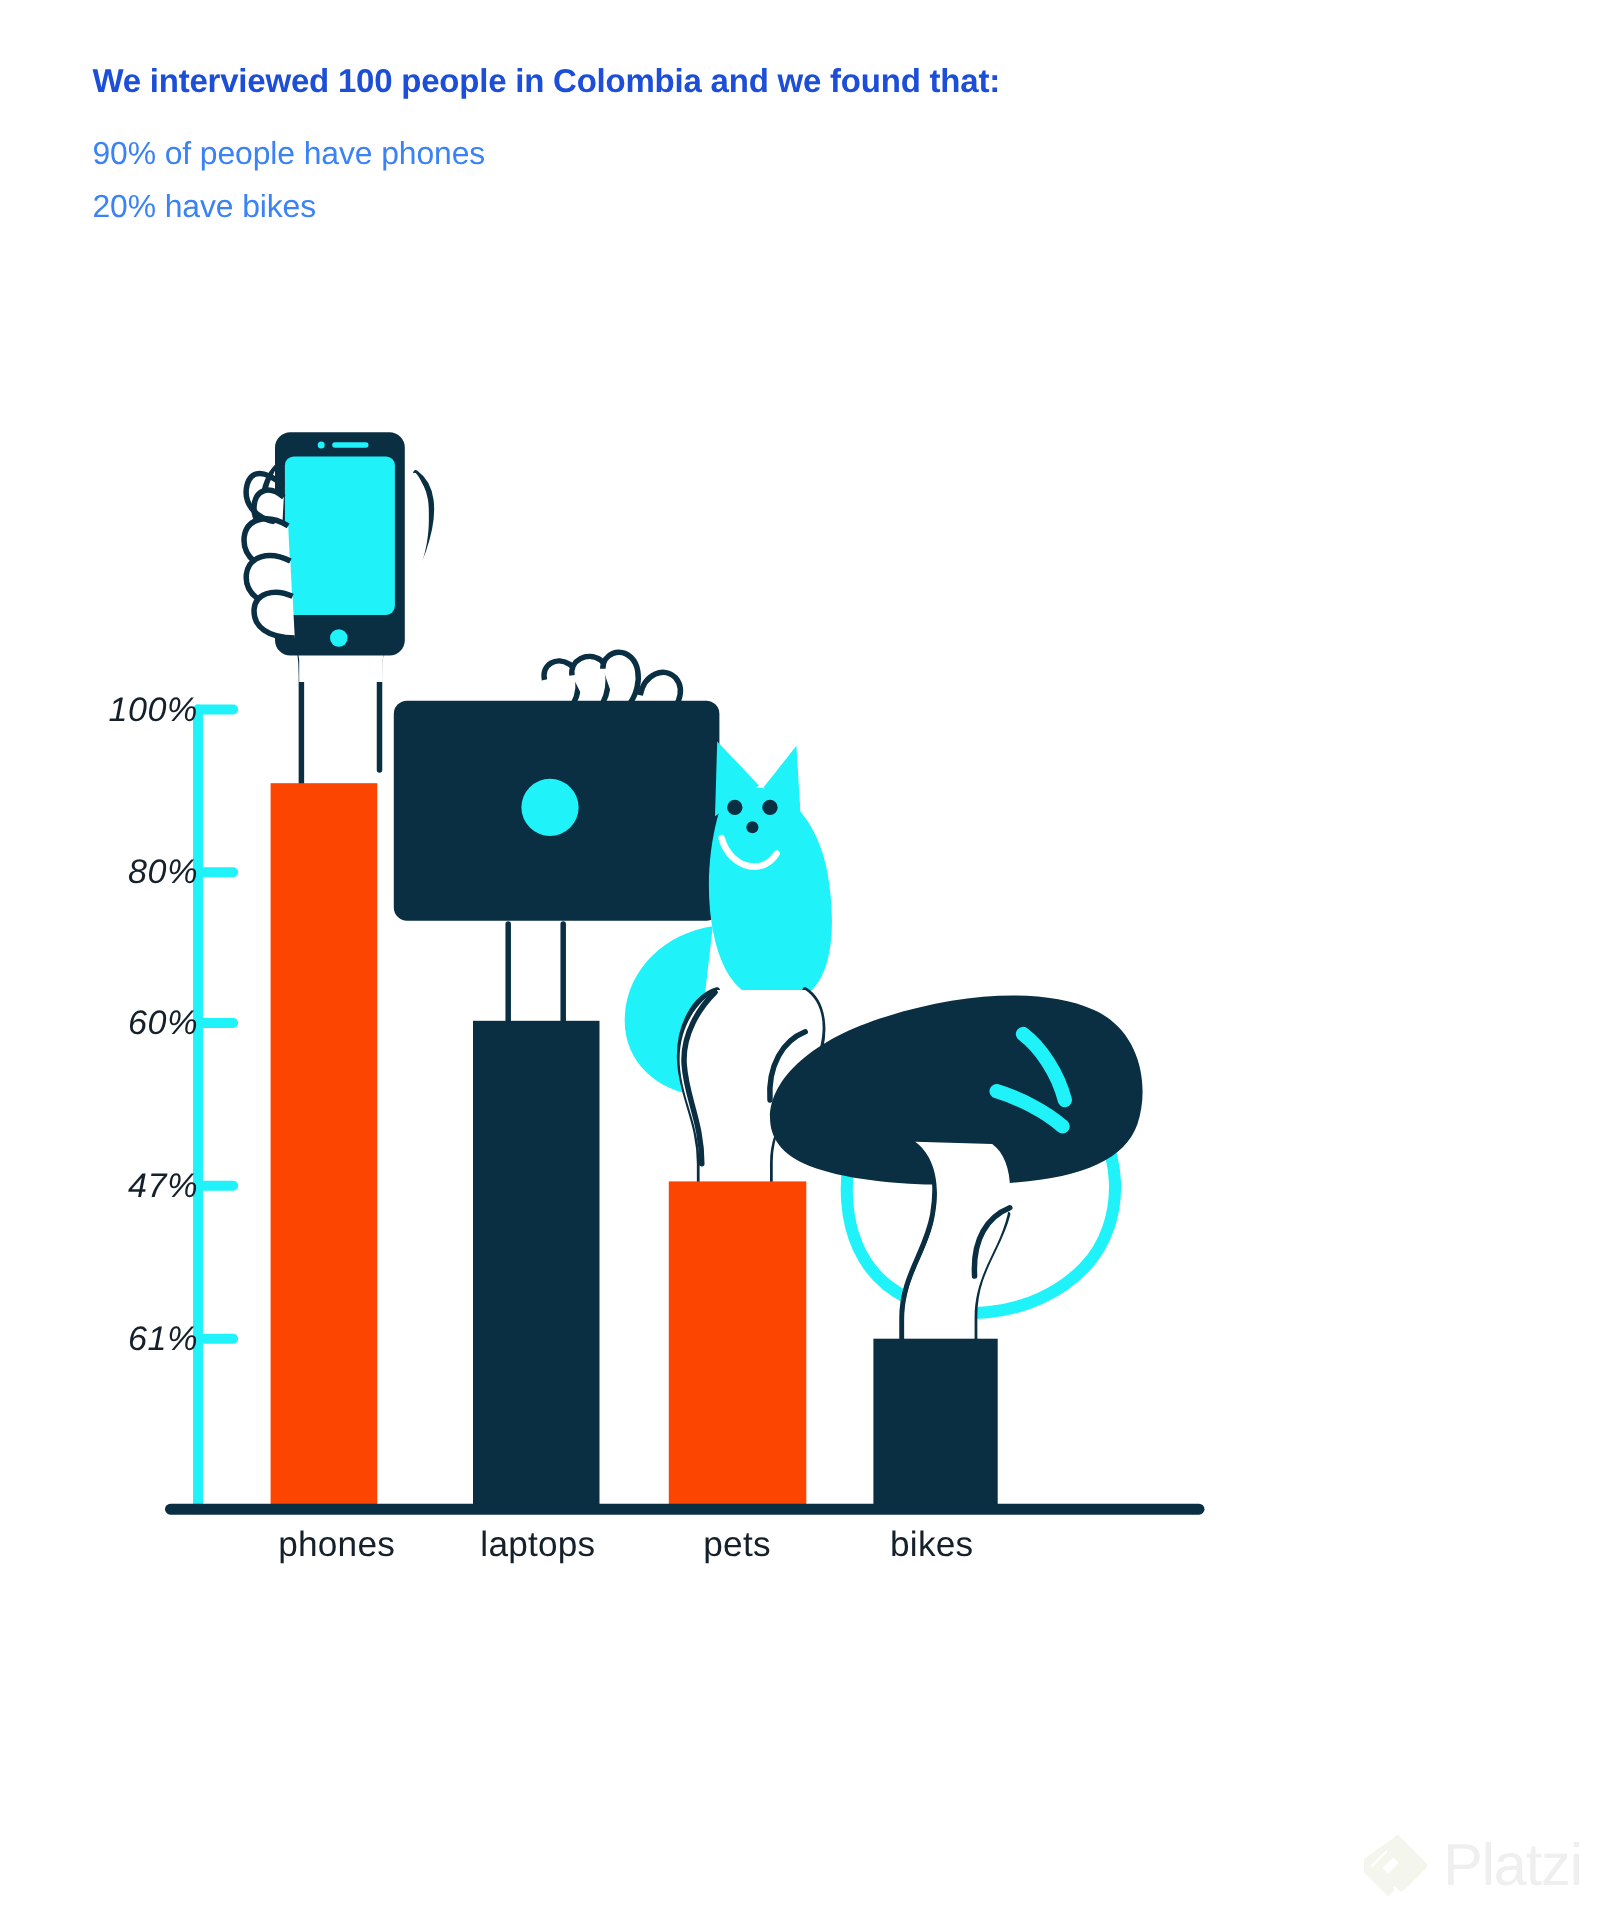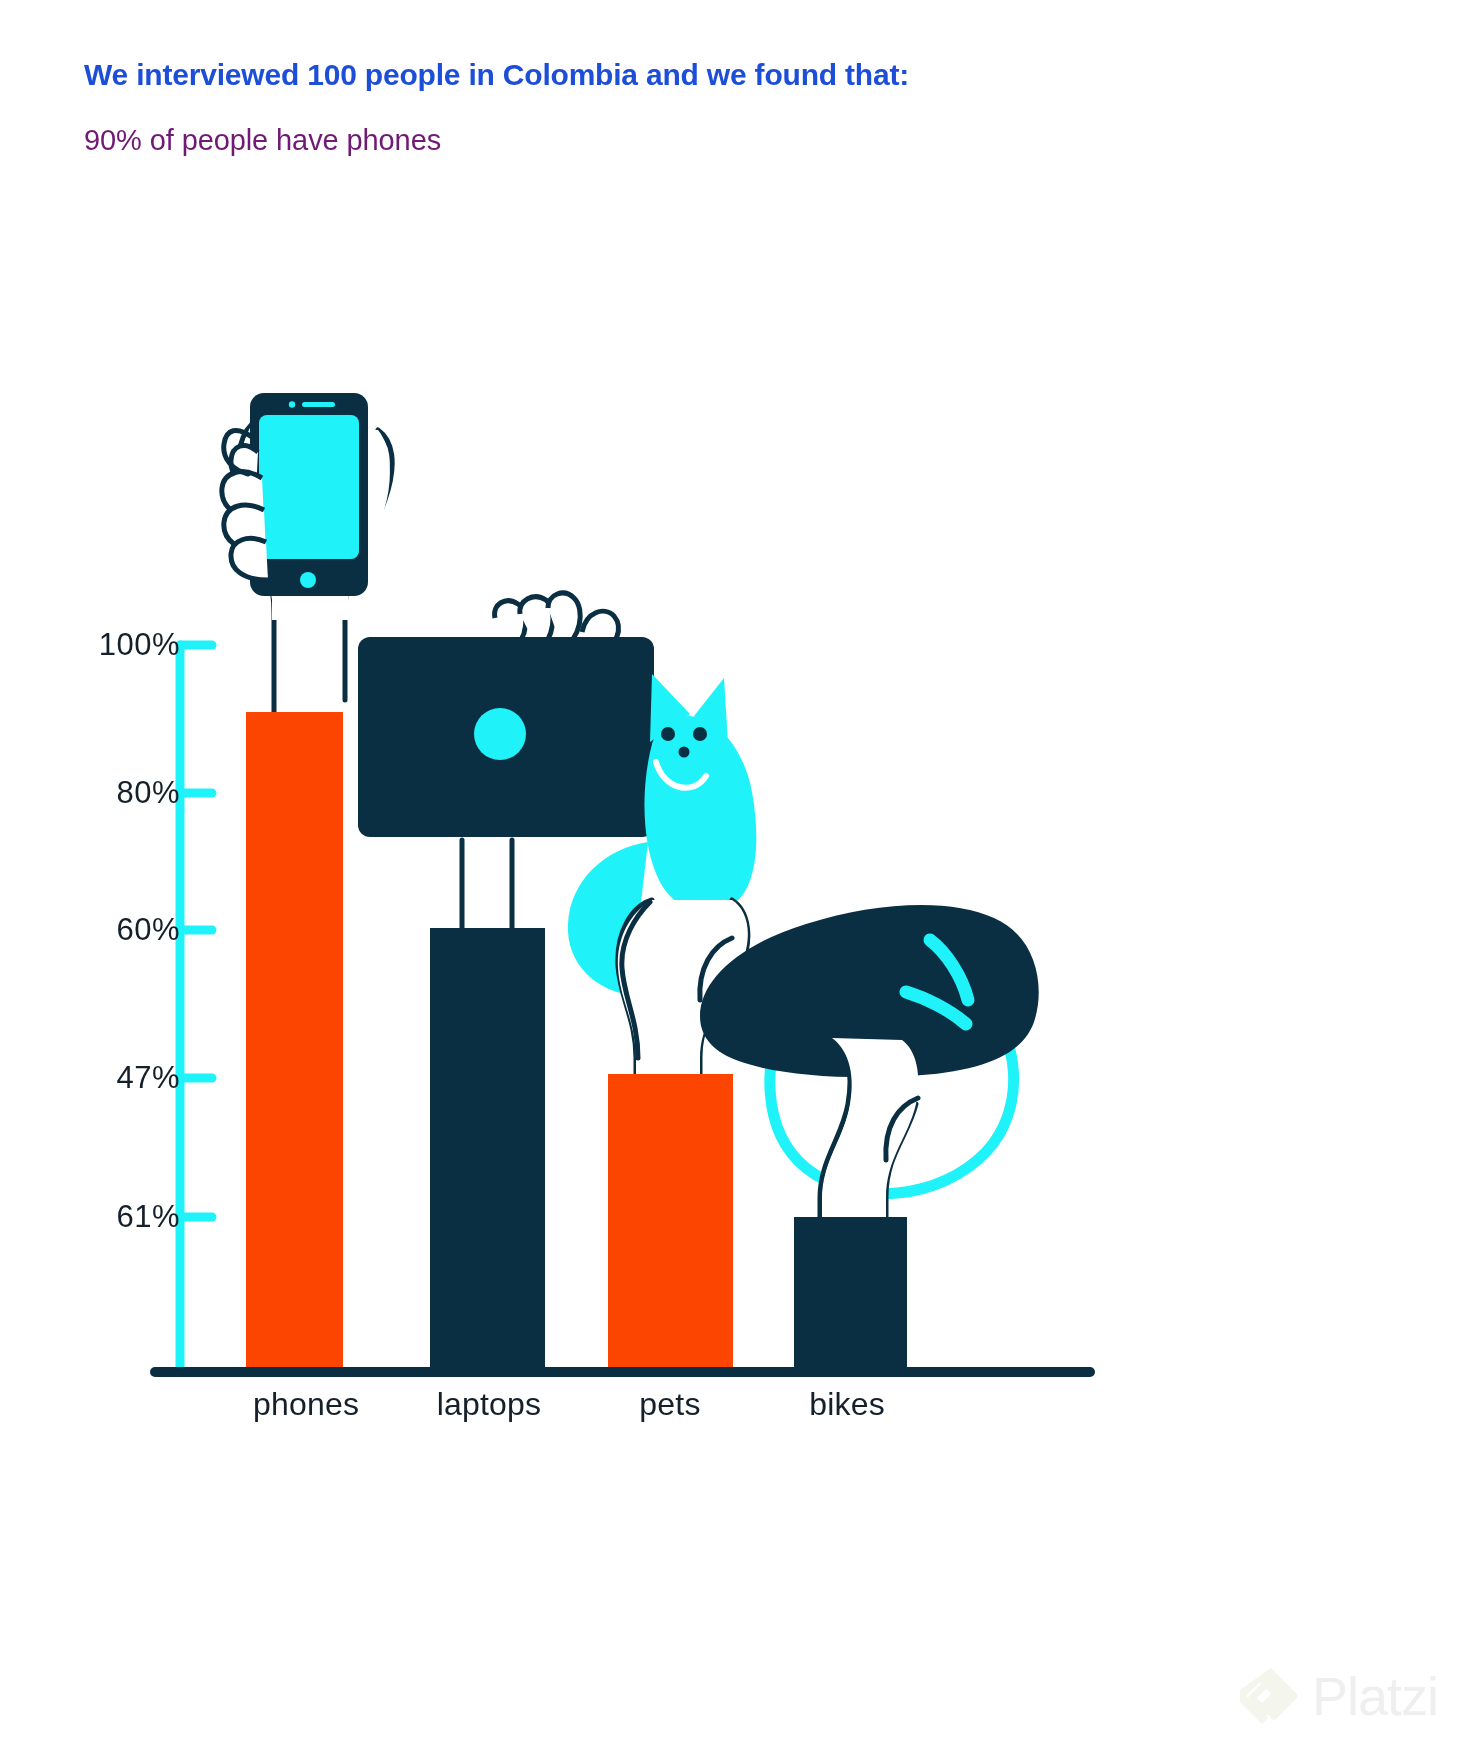--- a/index.html
+++ b/index.html
@@ -22,21 +22,21 @@
     color: #1d4ed8;
     letter-spacing: -0.2px;
     line-height: 1.25;
     white-space: nowrap;
   }
 
   #bullet-list { margin-top: 22px; }
 
   .bullet-line {
     font-size: 29px;
-    color: #701a75;
+    color: #3b82f6;
     line-height: 1.66;
     font-weight: 400;
     letter-spacing: -0.1px;
   }
 
   
   #plot {
     position: absolute;
     left: 0; top: 0;
     width: 1476px; height: 1755px;
@@ -48,21 +48,21 @@
   .ytick-label {
     position: absolute;
     right: 0;
     width: 120px;
     text-align: right;
     font-size: 31px;
     color: #15202b;
     letter-spacing: 0.5px;
     transform: translateY(-50%);
   }
-  #ytick-labels { position: absolute; left: 60px; top: 0; width: 120px; height: 1393px; }
+  #ytick-labels { position: absolute; left: 60px; top: 0; width: 120px; height: 1393px; font-style: italic; }
 
   .xtick-label {
     position: absolute;
     font-size: 32px;
     color: #15202b;
     text-align: right;
     transform: translateX(-50%);
     letter-spacing: 0.2px;
   }
   #xtick-labels { position: absolute; left: 0; top: 0; width: 1476px; height: 1755px; }
@@ -84,20 +84,21 @@
     font-weight: 400;
   }
 </style>
 </head>
 <body>
 
 <div id="header">
   <div id="chart-title">We interviewed 100 people in Colombia and we found that:</div>
   <div id="bullet-list">
     <div class="bullet-line">90% of people have phones</div>
+    <div class="bullet-line">20% have bikes</div>
   </div>
 </div>
 
 <div id="plot">
 
   <svg id="plot-svg" width="1476" height="1755" viewBox="0 0 1476 1755">
 
     <g>
 
       <path d="M274,716 L274,614 C274,560 250,530 243,498

